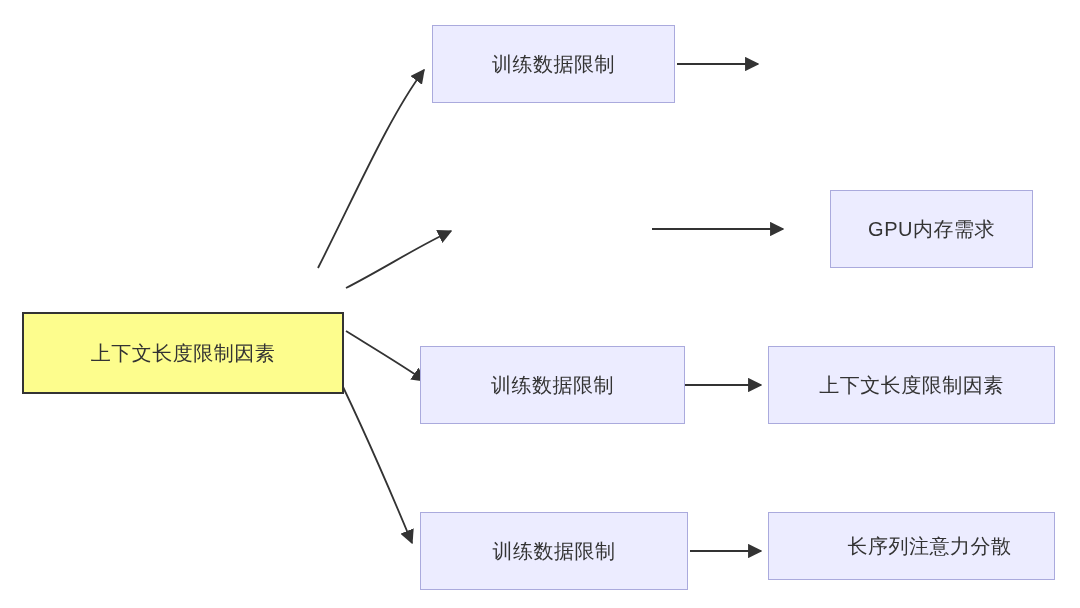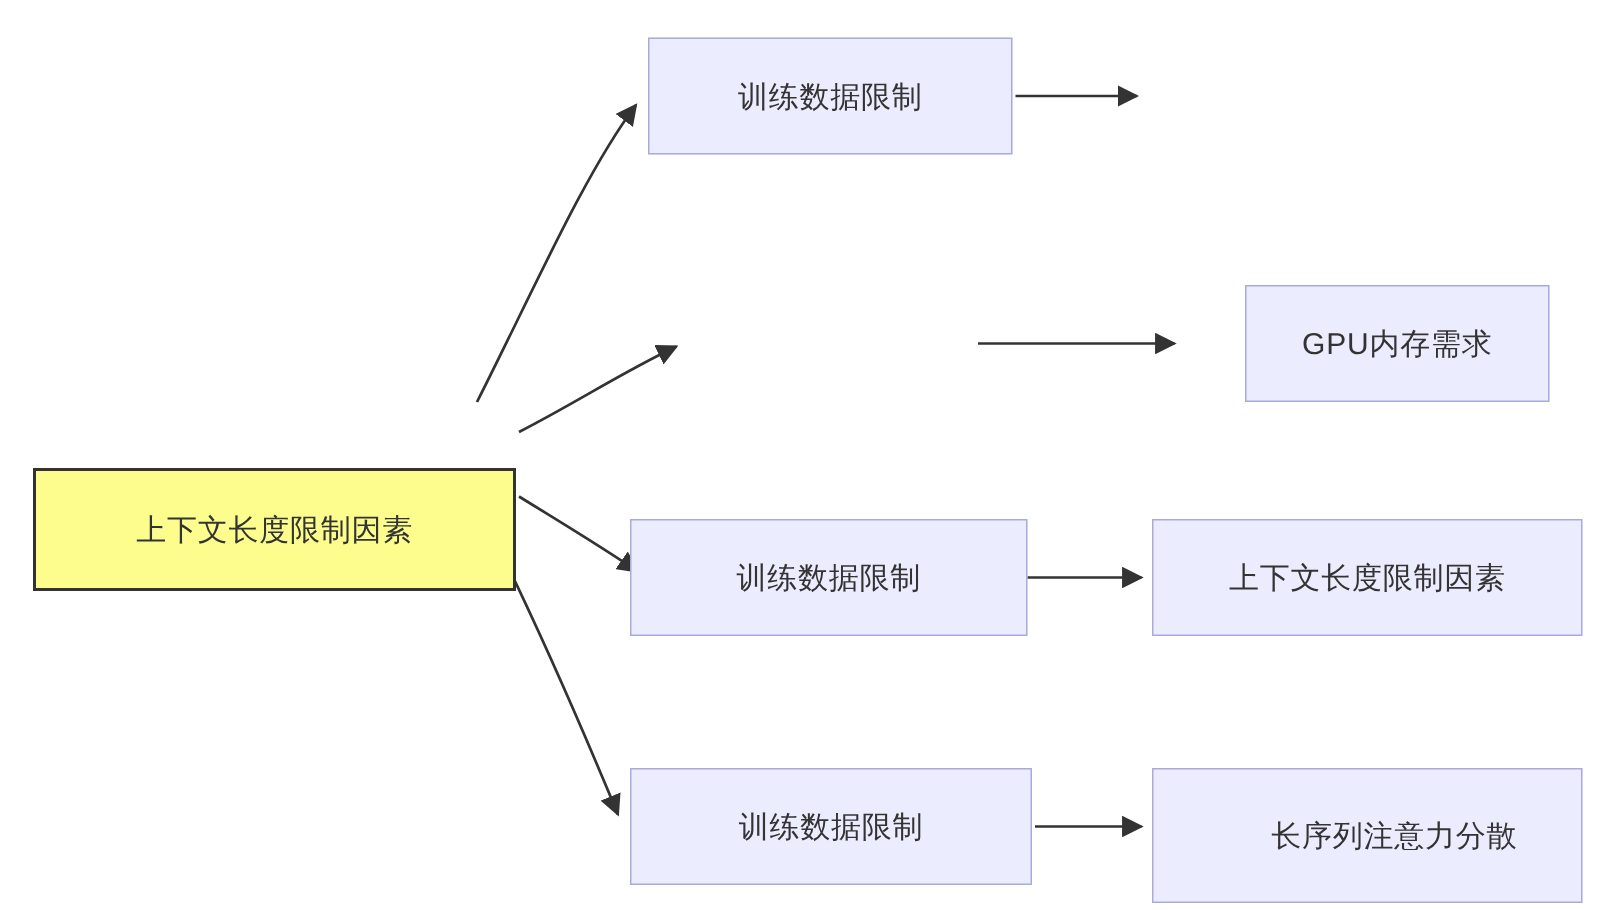--- a/index.html
+++ b/index.html
@@ -82,17 +82,17 @@
   <div class="node node-mid" style="left:420px; top:346px; width:265px; height:78px;">
     <span>训练数据限制</span>
   </div>
   <div class="node node-right" style="left:768px; top:346px; width:287px; height:78px;">
     <span>上下文长度限制因素</span>
   </div>
 
   <div class="node node-mid" style="left:420px; top:512px; width:268px; height:78px;">
     <span>训练数据限制</span>
   </div>
-  <div class="node node-right" style="left:768px; top:512px; width:287px; height:90px;padding-left:36px;">
+  <div class="node node-right" style="left:768px; top:512px; width:287px; height:68px;padding-left:36px;">
     <span>长序列注意力分散</span>
   </div>
 
 </div>
 
 </body></html>

